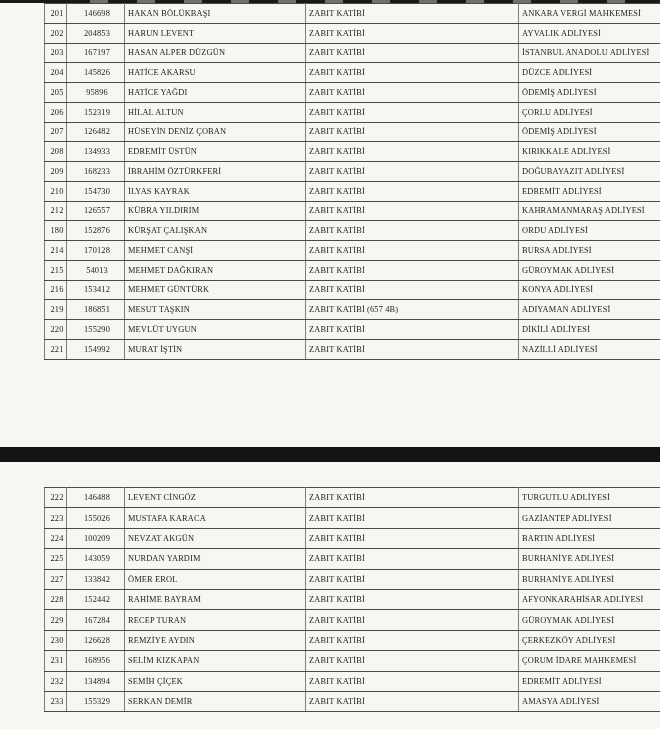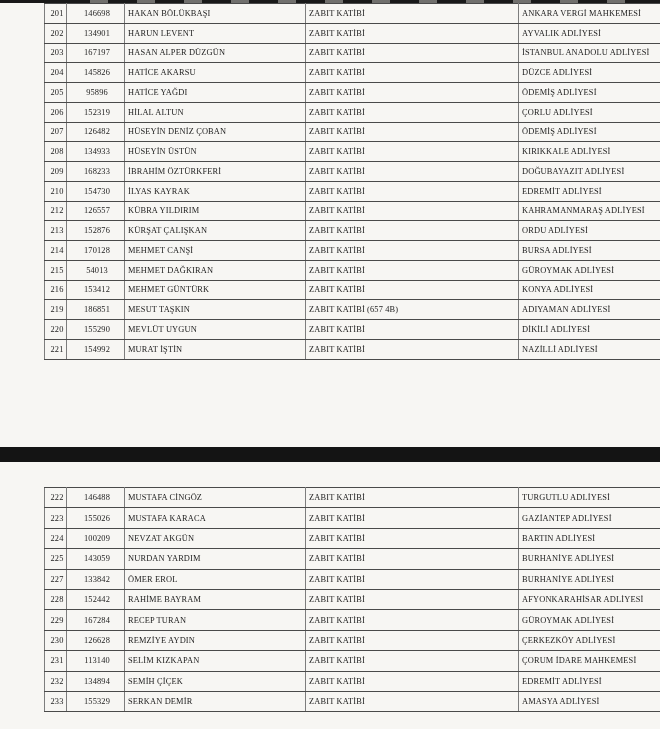--- a/index.html
+++ b/index.html
@@ -67,21 +67,21 @@
   <tbody>
       <tr>
         <td class="num">201</td>
         <td class="num">146698</td>
         <td>HAKAN BÖLÜKBAŞI</td>
         <td>ZABIT KATİBİ</td>
         <td>ANKARA VERGİ MAHKEMESİ</td>
       </tr>
       <tr>
         <td class="num">202</td>
-        <td class="num">134901</td>
+        <td class="num">204853</td>
         <td>HARUN LEVENT</td>
         <td>ZABIT KATİBİ</td>
         <td>AYVALIK ADLİYESİ</td>
       </tr>
       <tr>
         <td class="num">203</td>
         <td class="num">167197</td>
         <td>HASAN ALPER DÜZGÜN</td>
         <td>ZABIT KATİBİ</td>
         <td>İSTANBUL ANADOLU ADLİYESİ</td>
@@ -110,21 +110,21 @@
       <tr>
         <td class="num">207</td>
         <td class="num">126482</td>
         <td>HÜSEYİN DENİZ ÇOBAN</td>
         <td>ZABIT KATİBİ</td>
         <td>ÖDEMİŞ ADLİYESİ</td>
       </tr>
       <tr>
         <td class="num">208</td>
         <td class="num">134933</td>
-        <td>HÜSEYİN ÜSTÜN</td>
+        <td>EDREMİT ÜSTÜN</td>
         <td>ZABIT KATİBİ</td>
         <td>KIRIKKALE ADLİYESİ</td>
       </tr>
       <tr>
         <td class="num">209</td>
         <td class="num">168233</td>
         <td>İBRAHİM ÖZTÜRKFERİ</td>
         <td>ZABIT KATİBİ</td>
         <td>DOĞUBAYAZIT ADLİYESİ</td>
       </tr>
@@ -136,21 +136,21 @@
         <td>EDREMİT ADLİYESİ</td>
       </tr>
       <tr>
         <td class="num">212</td>
         <td class="num">126557</td>
         <td>KÜBRA YILDIRIM</td>
         <td>ZABIT KATİBİ</td>
         <td>KAHRAMANMARAŞ ADLİYESİ</td>
       </tr>
       <tr>
-        <td class="num">213</td>
+        <td class="num">180</td>
         <td class="num">152876</td>
         <td>KÜRŞAT ÇALIŞKAN</td>
         <td>ZABIT KATİBİ</td>
         <td>ORDU ADLİYESİ</td>
       </tr>
       <tr>
         <td class="num">214</td>
         <td class="num">170128</td>
         <td>MEHMET CANŞİ</td>
         <td>ZABIT KATİBİ</td>
@@ -201,21 +201,21 @@
     <col class="c-no">
       <col class="c-reg">
       <col class="c-name">
       <col class="c-title">
       <col class="c-assign">
   </colgroup>
   <tbody>
       <tr>
         <td class="num">222</td>
         <td class="num">146488</td>
-        <td>MUSTAFA CİNGÖZ</td>
+        <td>LEVENT CİNGÖZ</td>
         <td>ZABIT KATİBİ</td>
         <td>TURGUTLU ADLİYESİ</td>
       </tr>
       <tr>
         <td class="num">223</td>
         <td class="num">155026</td>
         <td>MUSTAFA KARACA</td>
         <td>ZABIT KATİBİ</td>
         <td>GAZİANTEP ADLİYESİ</td>
       </tr>
@@ -256,21 +256,21 @@
       </tr>
       <tr>
         <td class="num">230</td>
         <td class="num">126628</td>
         <td>REMZİYE AYDIN</td>
         <td>ZABIT KATİBİ</td>
         <td>ÇERKEZKÖY ADLİYESİ</td>
       </tr>
       <tr>
         <td class="num">231</td>
-        <td class="num">113140</td>
+        <td class="num">168956</td>
         <td>SELİM KIZKAPAN</td>
         <td>ZABIT KATİBİ</td>
         <td>ÇORUM İDARE MAHKEMESİ</td>
       </tr>
       <tr>
         <td class="num">232</td>
         <td class="num">134894</td>
         <td>SEMİH ÇİÇEK</td>
         <td>ZABIT KATİBİ</td>
         <td>EDREMİT ADLİYESİ</td>

